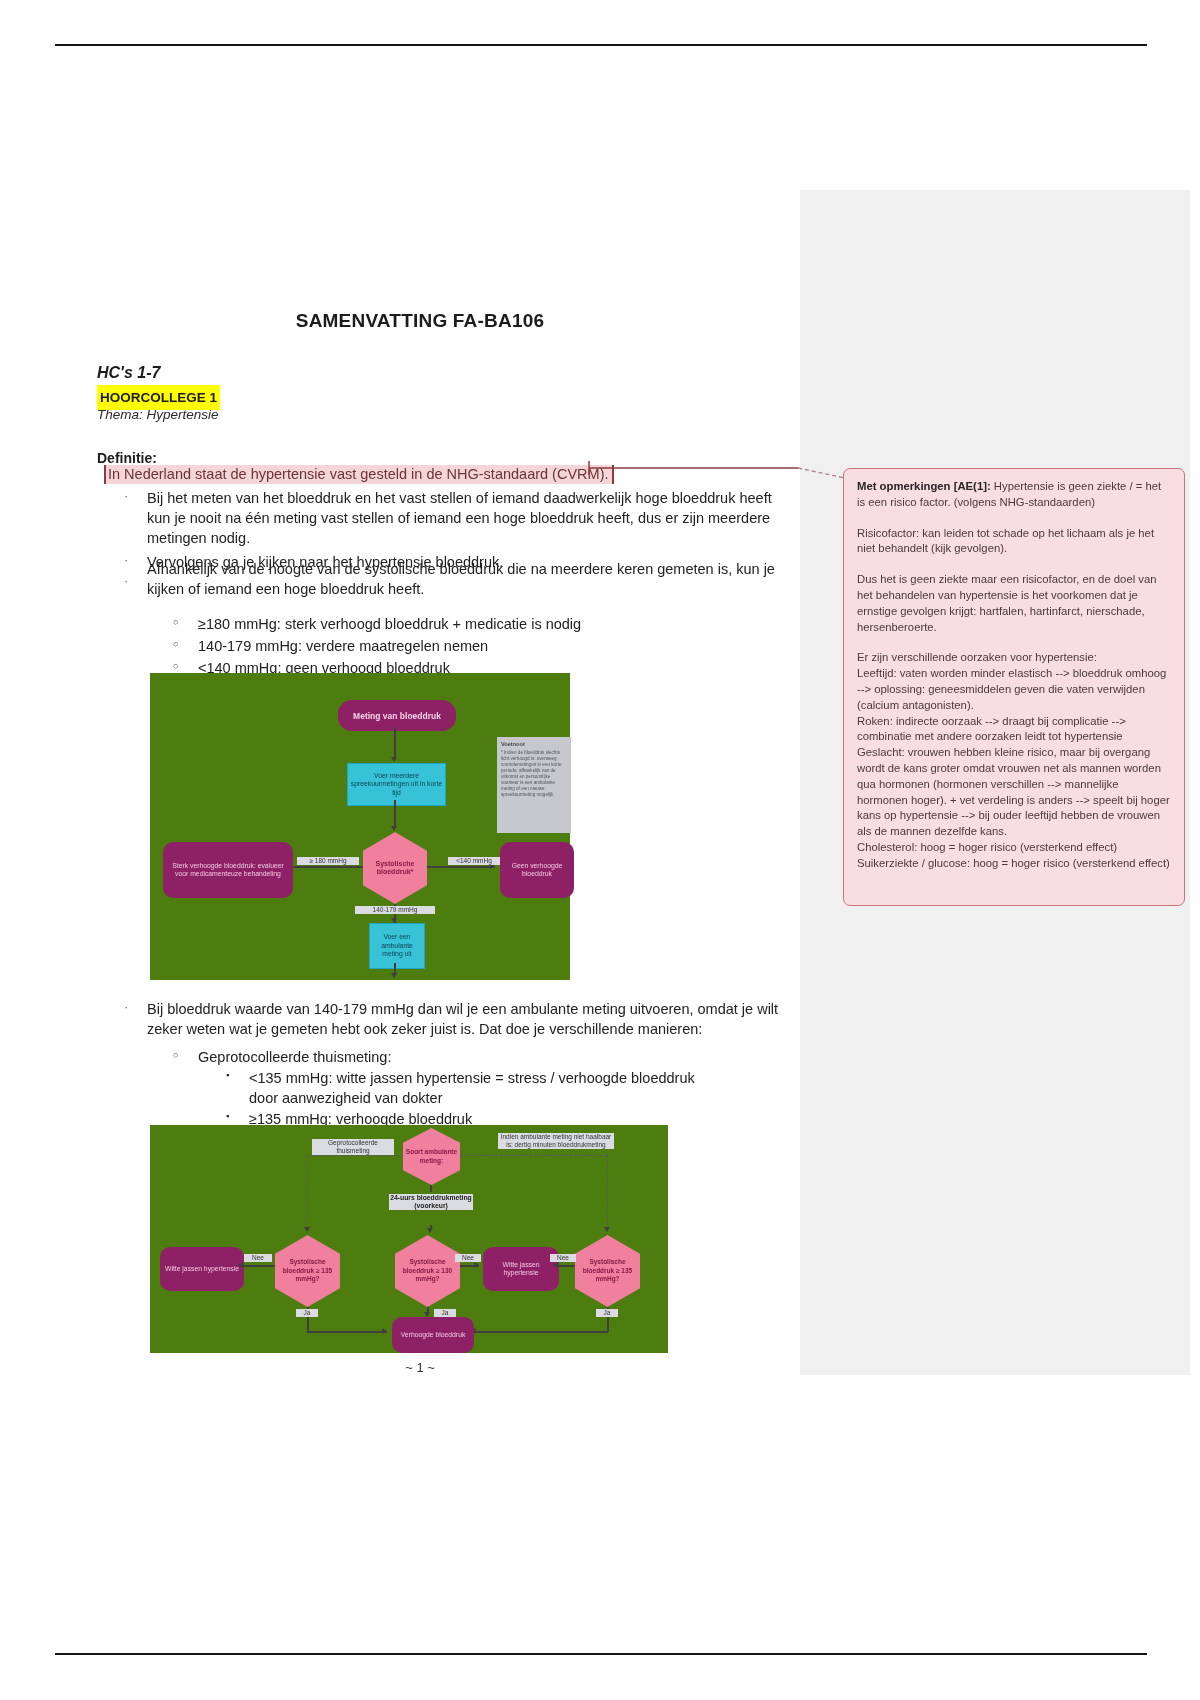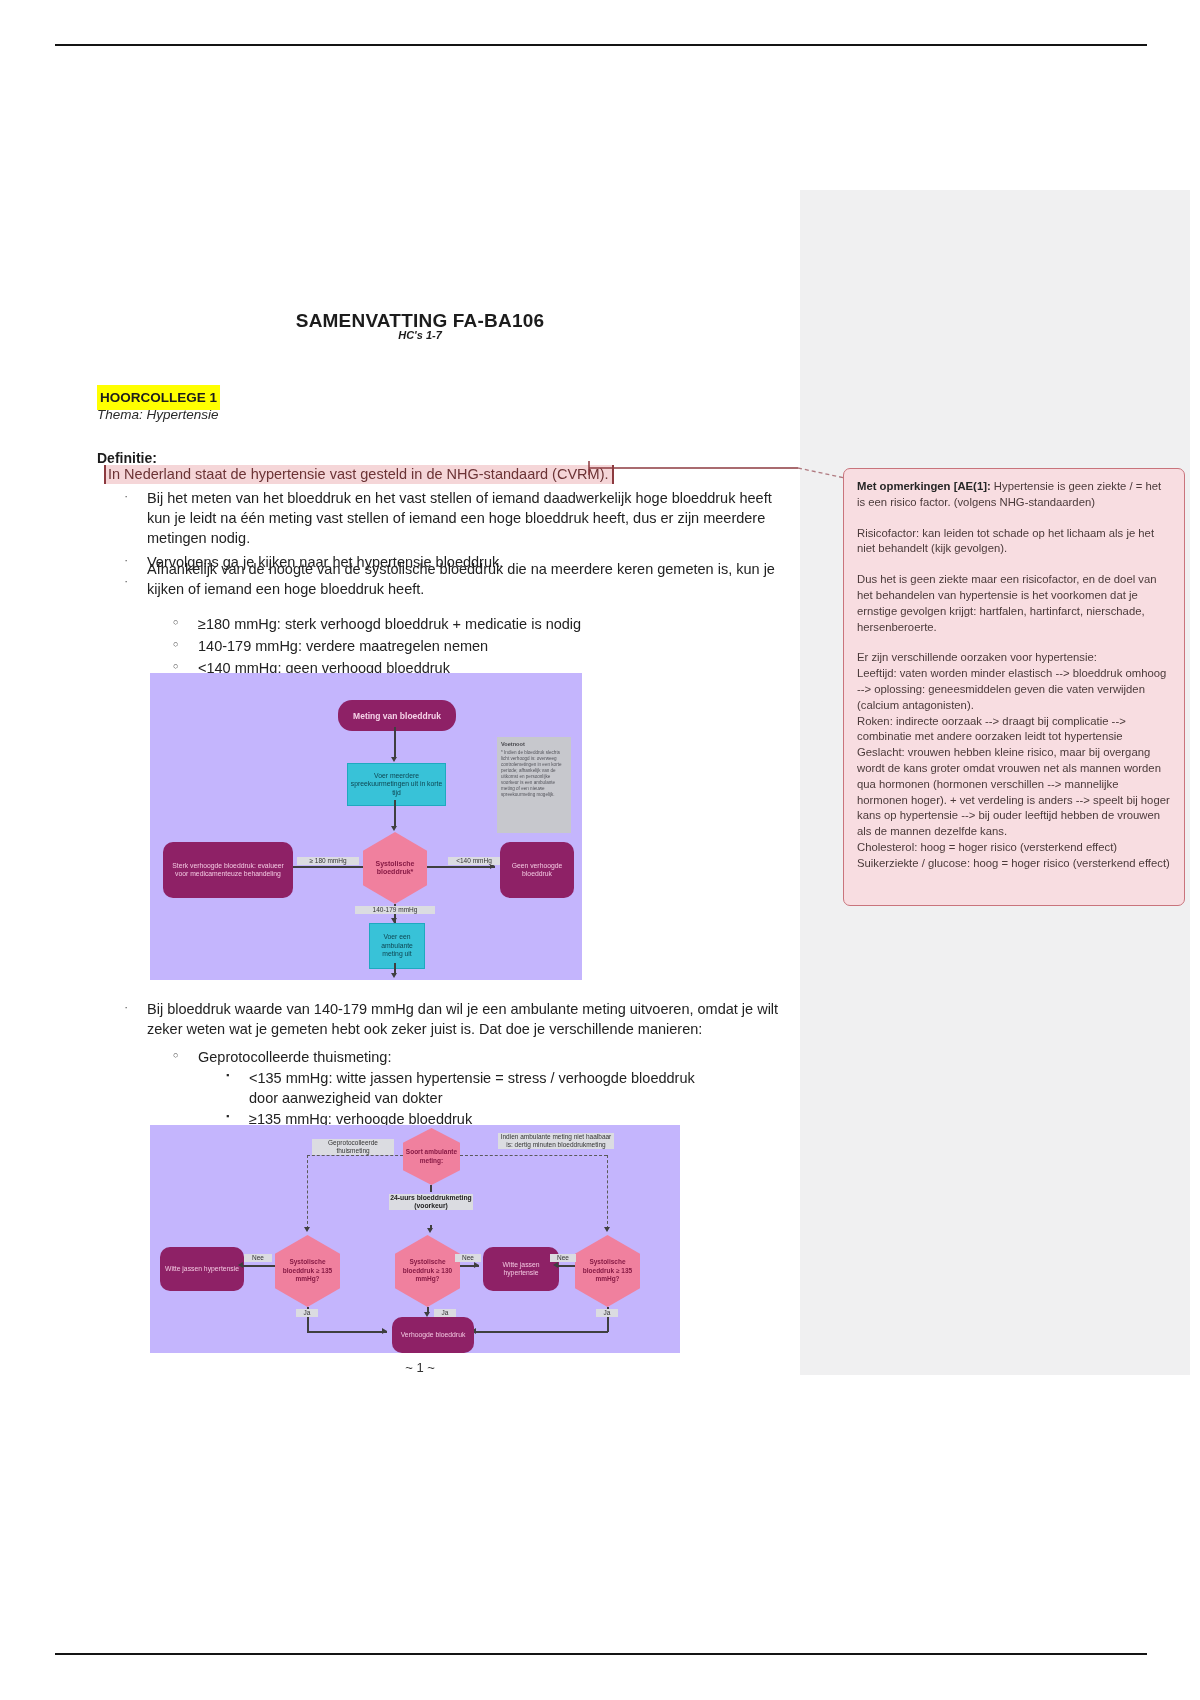--- a/index.html
+++ b/index.html
@@ -3,33 +3,33 @@
 <meta charset="utf-8">
 <style>
   html,body{margin:0;padding:0;background:#ffffff;}
   .page{position:relative;width:1200px;height:1700px;background:#fff;overflow:hidden;
         font-family:"Liberation Sans",sans-serif;color:#1c1c1c;}
   .abs{position:absolute;}
   .rule{position:absolute;left:55px;width:1092px;height:2px;background:#141414;}
   .markup-strip{position:absolute;left:800px;top:190px;width:390px;height:1185px;background:#f0f0f1;}
 
   .doc-title{left:97px;top:310px;width:646px;text-align:center;font-size:19px;font-weight:bold;letter-spacing:.2px;}
-  .doc-subtitle{left:97px;top:329px;width:646px;text-align:center;font-size:11px;font-weight:bold;font-style:italic;}
+  .doc-subtitle{left:97px;top:364px;width:646px;font-size:16px;font-weight:bold;font-style:italic;}
   .hl-yellow{left:97px;top:385px;font-size:13.5px;font-weight:bold;background:#ffff00;padding:5px 3px;}
   .theme{left:97px;top:407px;font-size:13.5px;font-style:italic;color:#2a2a2a;}
   .def-head{left:97px;top:450px;font-size:14px;font-weight:bold;}
   .hl-pink{left:96px;top:466px;font-size:14.5px;color:#66三;}
   .hl-pink-inner{background:#f5d6d8;color:#6b3335;border-left:2px solid #8c3a3f;border-right:2px solid #8c3a3f;padding:1px 3px 2px 2px;}
 
   .bullet-text{font-size:14.5px;line-height:20px;color:#222;}
   .marker1{font-size:13px;color:#666;}
   .marker2{font-size:9px;color:#444;}
   .marker3{font-size:9px;color:#222;}
 
-  .panel{position:absolute;background:#c4b5fd;padding-left:12px;}
+  .panel{position:absolute;background:#4d7c0f;}
   .node{position:absolute;display:flex;align-items:center;justify-content:center;text-align:center;}
   .pill{background:#8e2166;color:#f6d3e8;border-radius:14px;font-weight:bold;font-size:8.5px;line-height:10px;padding:2px;}
   .mbox{background:#8e2166;color:#f2c7e0;border-radius:10px;font-size:6.8px;line-height:8.5px;padding:3px;}
   .cyanbox{background:#38c2d8;border:1px solid #1fa9c0;color:#0e4652;font-size:6.8px;line-height:8.5px;padding:2px;}
   .hexa{background:#f0809e;color:#871a45;font-weight:bold;font-size:7px;line-height:8.5px;
         clip-path:polygon(50% 0,100% 26%,100% 74%,50% 100%,0 74%,0 26%);}
   .notebox{background:#c7c8cd;color:#55555c;font-size:4.6px;line-height:6px;padding:4px;text-align:left;}
   .note-title{font-size:5.6px;font-weight:bold;display:block;margin-bottom:3px;color:#47474d;}
   .flabel{position:absolute;font-size:6.5px;line-height:8px;color:#333;text-align:center;background:#dbdce1;}
   .flabel-bold{font-weight:bold;font-size:6.8px;color:#222;}
@@ -64,21 +64,21 @@
   <div class="abs def-head">Definitie:</div>
   <div class="abs hl-pink" style="left:96px;top:466px;padding-left:8px;"><span class="hl-pink-inner">In Nederland staat de hypertensie vast gesteld in de NHG-standaard (CVRM).</span></div>
 
   <svg class="abs" style="left:583px;top:456px;" width="270" height="32">
     <line x1="6" y1="5" x2="6" y2="19" stroke="#8c3a3f" stroke-width="1.5"></line>
     <line x1="6" y1="12" x2="215" y2="12" stroke="#8c3a3f" stroke-width="1.3"></line>
     <line x1="215" y1="12" x2="262" y2="22" stroke="#b07a80" stroke-width="1.3" stroke-dasharray="4 3"></line>
   </svg>
 
   <div class="abs marker1" style="left:124px;top:488px;">·</div>
-  <div class="abs bullet-text" style="left:147px;top:488px;width:648px;">Bij het meten van het bloeddruk en het vast stellen of iemand daadwerkelijk hoge bloeddruk heeft kun je leidt na één meting vast stellen of iemand een hoge bloeddruk heeft, dus er zijn meerdere metingen nodig.</div>
+  <div class="abs bullet-text" style="left:147px;top:488px;width:648px;">Bij het meten van het bloeddruk en het vast stellen of iemand daadwerkelijk hoge bloeddruk heeft kun je nooit na één meting vast stellen of iemand een hoge bloeddruk heeft, dus er zijn meerdere metingen nodig.</div>
   <div class="abs marker1" style="left:124px;top:552px;">·</div>
   <div class="abs bullet-text" style="left:147px;top:552px;width:648px;">Vervolgens ga je kijken naar het hypertensie bloeddruk.</div>
   <div class="abs marker1" style="left:124px;top:573px;">·</div>
   <div class="abs bullet-text" style="left:147px;top:559px;width:648px;">Afhankelijk van de hoogte van de systolische bloeddruk die na meerdere keren gemeten is, kun je kijken of iemand een hoge bloeddruk heeft.</div>
   <div class="abs marker2" style="left:173px;top:617px;">○</div>
   <div class="abs bullet-text" style="left:198px;top:614px;width:560px;">≥180 mmHg: sterk verhoogd bloeddruk + medicatie is nodig</div>
   <div class="abs marker2" style="left:173px;top:639px;">○</div>
   <div class="abs bullet-text" style="left:198px;top:636px;width:560px;">140-179 mmHg: verdere maatregelen nemen</div>
   <div class="abs marker2" style="left:173px;top:661px;">○</div>
   <div class="abs bullet-text" style="left:198px;top:658px;width:560px;">&lt;140 mmHg: geen verhoogd bloeddruk</div>

